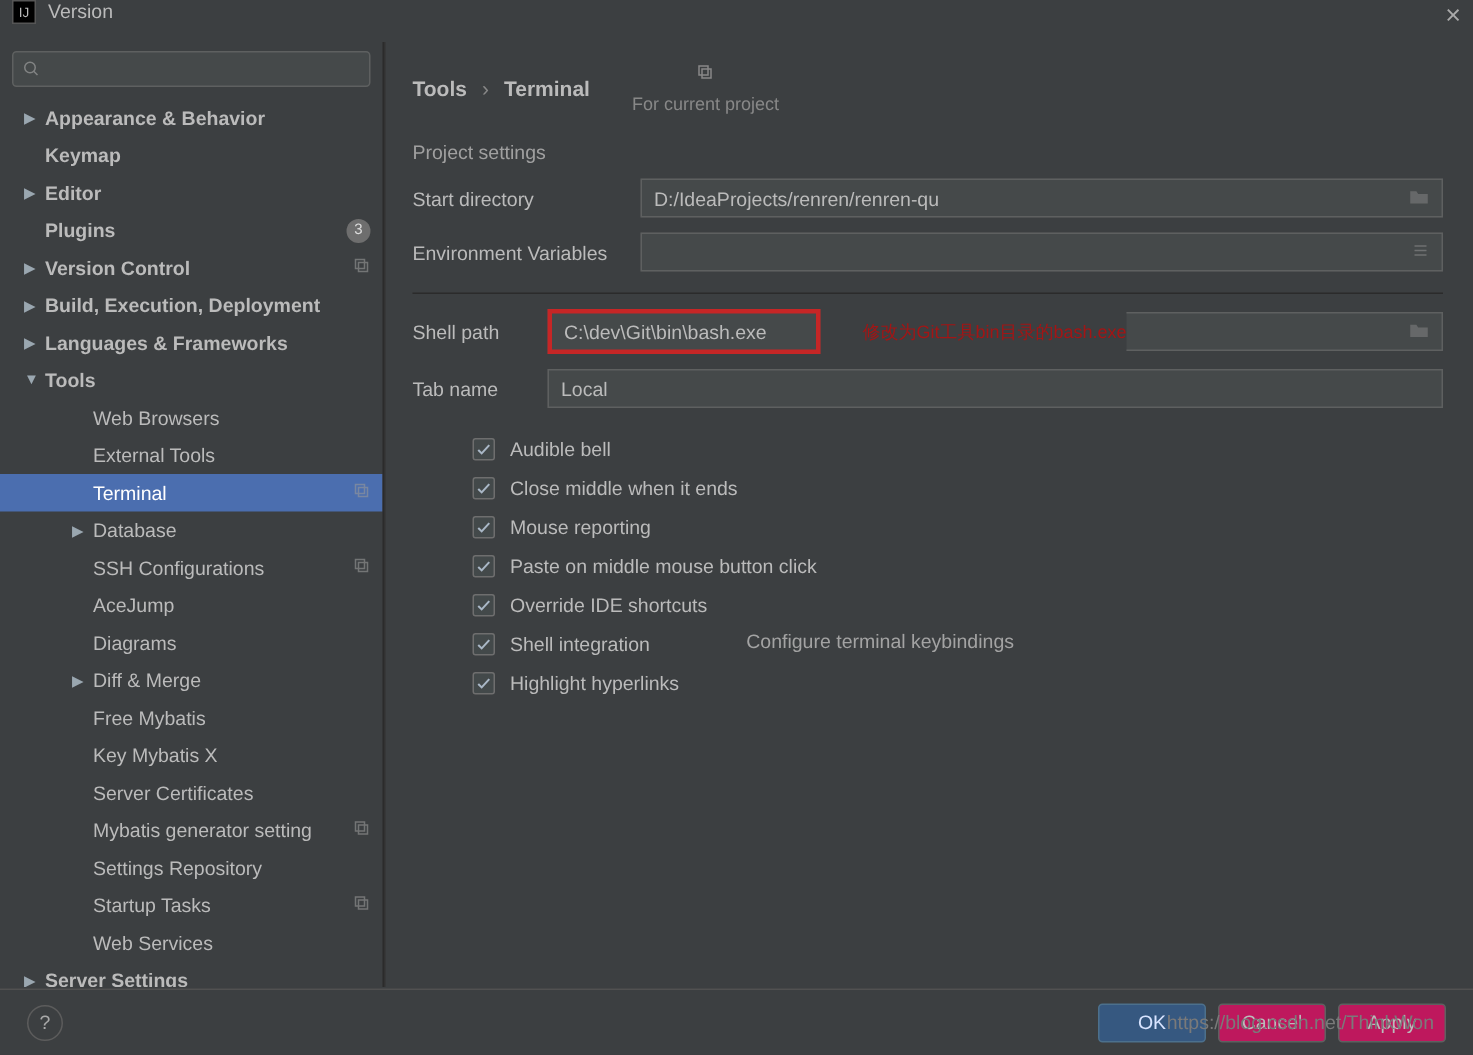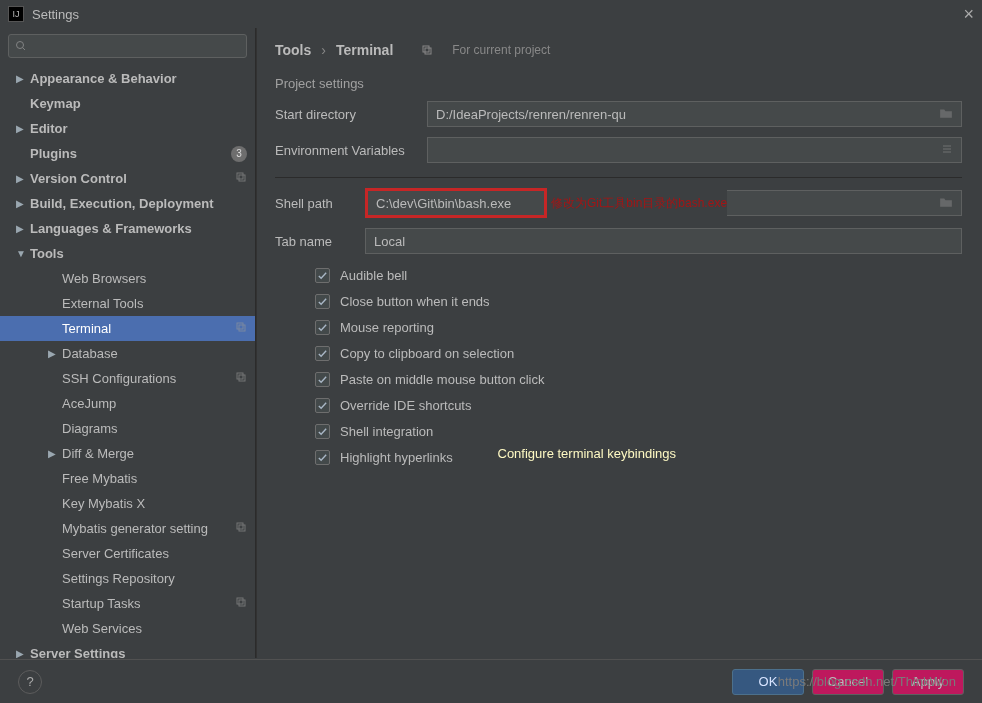--- a/index.html
+++ b/index.html
@@ -7,21 +7,21 @@
   width: 982px; height: 703px;
   background: #3c3f41;
   font-family: -apple-system, "Segoe UI", Arial, sans-serif;
   font-size: 13px;
   color: #bbbbbb;
   overflow: hidden;
   position: relative;
 }
 .titlebar {
   height: 28px;
-  display: flex; align-items: center;
+  display: flex; align-items: flex-start;
   padding: 0 8px;
   background: #3c3f41;
 }
 .titlebar .app-icon {
   width: 16px; height: 16px;
   background: #000; border: 1px solid #555;
   margin-right: 8px;
   display:inline-flex;align-items:center;justify-content:center;
   font-size: 9px; color:#bbb;
 }
@@ -73,57 +73,57 @@
   border-left:1px solid #323232;
 }
 .breadcrumb {
   display:flex; align-items:center; gap:10px;
   font-size:14px; color:#bbb; margin-bottom:18px;
 }
 .breadcrumb .crumb { font-weight:bold; }
 .breadcrumb .sep { color:#888; }
 .breadcrumb .scope {
   margin-left: 18px; color:#888; font-size:12px;
-  display:flex;align-items:center;gap:19px;
+  display:flex;align-items:center;gap:8px;flex-direction:column;
 }
 .section-title { color:#a0a0a0; margin: 6px 0 10px; font-size:13px; }
 .form-row {
   display:flex; align-items:center;
   margin-bottom: 10px;
 }
 .form-row .lbl { width: 152px; color:#bbb; }
 .form-row .field {
   flex:1; height:26px;
   background:#45494a;
   border:1px solid #5e6060;
   color:#bbb;
   padding:12px 8px;
   display:flex;align-items:center;
   position:relative;
 }
 .form-row .field .trail { margin-left:auto; opacity:.5; }
 .shell-row .lbl { width: 90px; }
 .shell-row .field { border:3px solid #c62626; height:20px; width:182px; flex:none; }
-.shell-row .annot { color:#a31515; margin-left:4px; font-size:12px; }
+.shell-row .annot { color:#a31515; margin-left:28px; font-size:12px; }
 .shell-row .rest { flex:1; height:26px; background:#45494a; border:1px solid #5e6060; border-left:none;
    display:flex;align-items:center; padding-right:8px; }
 .shell-row .rest .trail { margin-left:auto;opacity:.5 }
 .tabname-row .lbl{ width:90px; }
 .checks { margin-top:14px; padding-left:20px; }
 .check-row {
-  display:flex; 
+  display:flex; align-items:center;
   height: 26px; gap:10px;padding-left:20px;
 }
 .check-row .cb {
   width:15px;height:15px;
   background:#43494a;border:1px solid #6e6e6e;border-radius:2px;
   display:inline-flex;align-items:center;justify-content:center;
 }
 .check-row .cb svg { }
-.check-row .link { color:#fef9c3; margin-left:16px; cursor:pointer;margin-top:48px; }
+.check-row .link { color:#a3a3a3; margin-left:16px; cursor:pointer;margin-top:48px; }
 .separator { height:1px; background:#2b2b2b; margin: 14px 0 10px; }
 .footer {
   position:absolute; left:0; right:0; bottom:0;
   height:44px; border-top:1px solid #515151;
   display:flex; align-items:center;
   padding: 0 18px;
   background:#3c3f41;
 }
 .help-btn {
   width:24px;height:24px;border-radius:50%;
@@ -143,21 +143,21 @@
 .watermark {
   position:absolute; bottom:14px; right:26px;
   color:#7a7a7a; font-size:13px; pointer-events:none;
 }
 </style>
 </head>
 <body>
 
 <div class="titlebar">
   <span class="app-icon">IJ</span>
-  <span>Settings</span>
+  <span>Version</span>
   <span class="close">×</span>
 </div>
 
 <div class="content">
 
   <div class="sidebar">
     <div class="search-box">
       <svg width="12" height="12" viewBox="0 0 24 24" fill="none" stroke="#aaa" stroke-width="2">
           <circle cx="10" cy="10" r="7"></circle>
           <line x1="20" y1="20" x2="15" y2="15"></line>
@@ -244,29 +244,29 @@
         <div class="tree-row depth1">
           <span class="arrow"></span>
           <span>Free Mybatis</span>
         </div>
         <div class="tree-row depth1">
           <span class="arrow"></span>
           <span>Key Mybatis X</span>
         </div>
         <div class="tree-row depth1">
           <span class="arrow"></span>
+          <span>Server Certificates</span>
+        </div>
+        <div class="tree-row depth1">
+          <span class="arrow"></span>
           <span>Mybatis generator setting</span>
           <span class="right-icon"><svg width="12" height="12" viewBox="0 0 24 24" fill="none" stroke="#999" stroke-width="2">
               <rect x="8" y="8" width="12" height="12"></rect>
               <rect x="4" y="4" width="12" height="12"></rect>
             </svg></span>
-        </div>
-        <div class="tree-row depth1">
-          <span class="arrow"></span>
-          <span>Server Certificates</span>
         </div>
         <div class="tree-row depth1">
           <span class="arrow"></span>
           <span>Settings Repository</span>
         </div>
         <div class="tree-row depth1">
           <span class="arrow"></span>
           <span>Startup Tasks</span>
           <span class="right-icon"><svg width="12" height="12" viewBox="0 0 24 24" fill="none" stroke="#999" stroke-width="2">
               <rect x="8" y="8" width="12" height="12"></rect>
@@ -357,37 +357,29 @@
             </svg>
           </span>
           <span>Audible bell</span>
         </div>
         <div class="check-row">
           <span class="cb">
             <svg width="11" height="11" viewBox="0 0 24 24" fill="none" stroke="#a9b7c6" stroke-width="3">
               <polyline points="4,13 9,18 20,6"></polyline>
             </svg>
           </span>
-          <span>Close button when it ends</span>
+          <span>Close middle when it ends</span>
         </div>
         <div class="check-row">
           <span class="cb">
             <svg width="11" height="11" viewBox="0 0 24 24" fill="none" stroke="#a9b7c6" stroke-width="3">
               <polyline points="4,13 9,18 20,6"></polyline>
             </svg>
           </span>
           <span>Mouse reporting</span>
-        </div>
-        <div class="check-row">
-          <span class="cb">
-            <svg width="11" height="11" viewBox="0 0 24 24" fill="none" stroke="#a9b7c6" stroke-width="3">
-              <polyline points="4,13 9,18 20,6"></polyline>
-            </svg>
-          </span>
-          <span>Copy to clipboard on selection</span>
         </div>
         <div class="check-row">
           <span class="cb">
             <svg width="11" height="11" viewBox="0 0 24 24" fill="none" stroke="#a9b7c6" stroke-width="3">
               <polyline points="4,13 9,18 20,6"></polyline>
             </svg>
           </span>
           <span>Paste on middle mouse button click</span>
         </div>
         <div class="check-row">

